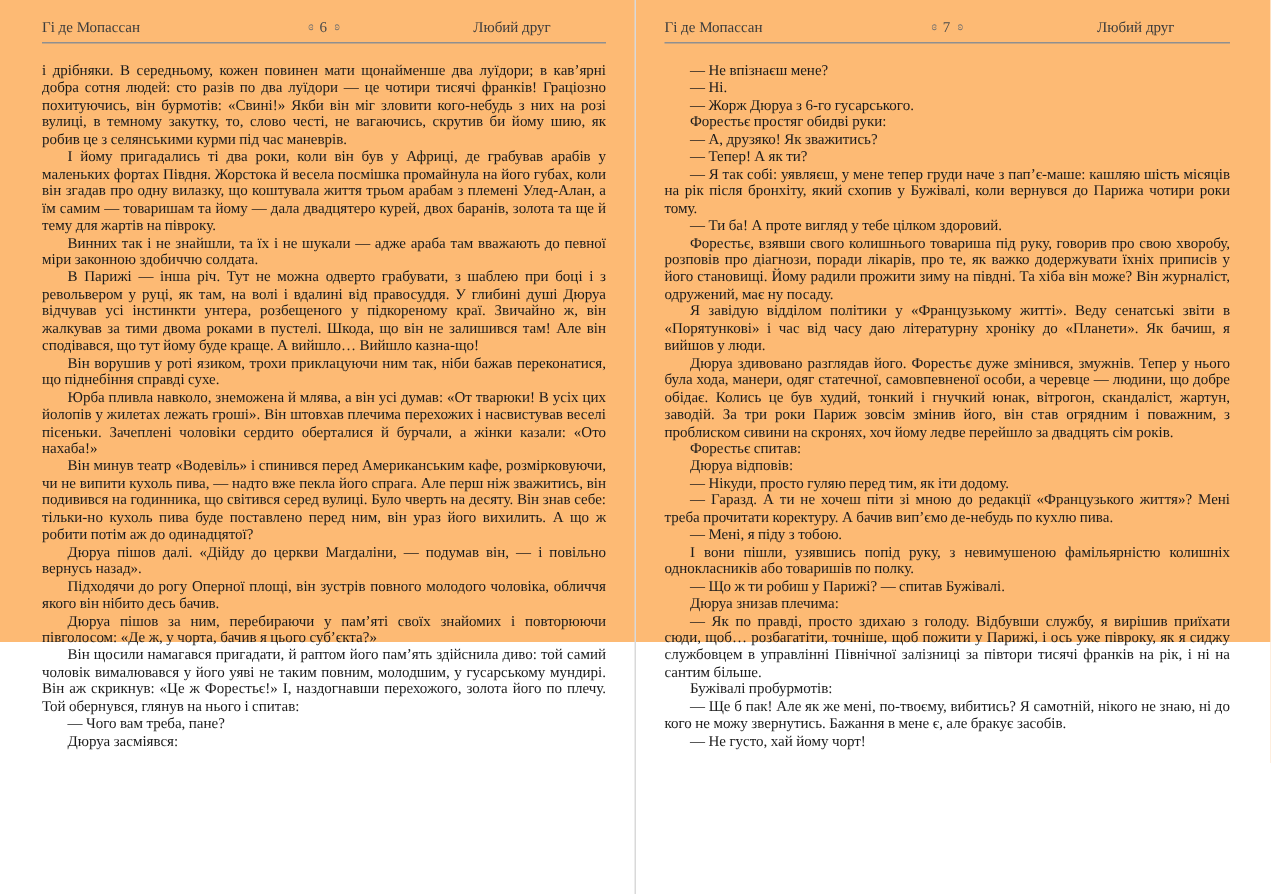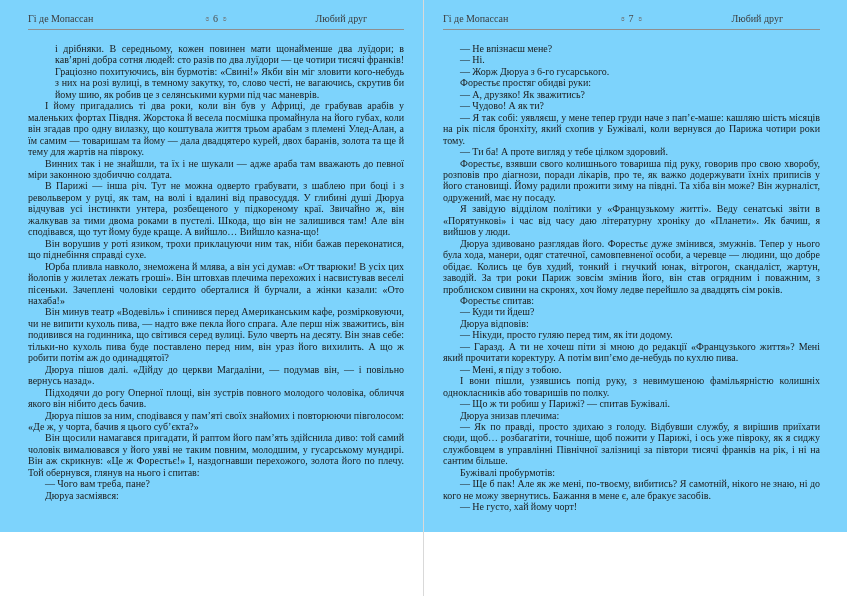--- a/index.html
+++ b/index.html
@@ -1,21 +1,21 @@
 <!DOCTYPE html>
 <html lang="uk"><head>
 <meta charset="utf-8">
 <style>
   html, body { margin: 0; padding: 0; background: #ffffff; }
   body {
     width: 847px; height: 596px; overflow: hidden;
     font-family: "Liberation Serif", "DejaVu Serif", serif;
     color: #1b1b1b;
   }
-  .spread { display: flex; width: 847px; height: 532px; background: #7dd3fc; }
+  .spread { display: flex; width: 847px; height: 428px; background: #fdba74; }
   .page { box-sizing: border-box; width: 423px; height: 596px; }
   .page-left  { padding: 13px 19px 0 28px; }
   .page-right { padding: 13px 27px 0 19px; }
   .divider { width: 1px; height: 596px; background: #d9d9d9; flex: 0 0 1px; }
 
   .page-header {
     display: flex; align-items: baseline;
     border-bottom: 1px solid #8f8f8f;
     padding-bottom: 3px;
     font-size: 10px; color: #3c3c3c;
@@ -30,21 +30,21 @@
 
   .page-body { margin-top: 13px; }
   .page-body p.para {
     margin: 0; padding: 0;
     font-size: 10px;
     line-height: 11.45px;
     text-align: justify;
     text-indent: 17px;
     word-spacing: -0.2px;
   }
-  .page-body p.para.cont { text-indent: 0; margin-left: 27px; }
+  .page-body p.para.cont { text-indent: 0; }
 </style>
 </head>
 <body>
 
 <div class="spread">
 
   <section class="page page-left">
     <header class="page-header">
       <span class="h-side h-left">Гі де Мопассан</span>
       <span class="h-center"><span class="orn">ɞ</span><span class="pnum">6</span><span class="orn">ʚ</span></span>
@@ -53,52 +53,51 @@
     <div class="page-body">
         <p class="para cont">і дрібняки. В середньому, кожен повинен мати щонайменше два луїдори; в кав’ярні добра сотня людей: сто разів по два луїдори — це чотири тисячі франків! Граціозно похитуючись, він бурмотів: «Свині!» Якби він міг зловити кого-небудь з них на розі вулиці, в темному закутку, то, слово честі, не вагаючись, скрутив би йому шию, як робив це з селянськими курми під час маневрів.</p>
         <p class="para">І йому пригадались ті два роки, коли він був у Африці, де грабував арабів у маленьких фортах Півдня. Жорстока й весела посмішка промайнула на його губах, коли він згадав про одну вилазку, що коштувала життя трьом арабам з племені Улед-Алан, а їм самим — товаришам та йому — дала двадцятеро курей, двох баранів, золота та ще й тему для жартів на півроку.</p>
         <p class="para">Винних так і не знайшли, та їх і не шукали — адже араба там вважають до певної міри законною здобиччю солдата.</p>
         <p class="para">В Парижі — інша річ. Тут не можна одверто грабувати, з шаблею при боці і з револьвером у руці, як там, на волі і вдалині від правосуддя. У глибині душі Дюруа відчував усі інстинкти унтера, розбещеного у підкореному краї. Звичайно ж, він жалкував за тими двома роками в пустелі. Шкода, що він не залишився там! Але він сподівався, що тут йому буде краще. А вийшло… Вийшло казна-що!</p>
         <p class="para">Він ворушив у роті язиком, трохи приклацуючи ним так, ніби бажав переконатися, що піднебіння справді сухе.</p>
         <p class="para">Юрба пливла навколо, знеможена й млява, а він усі думав: «От тварюки! В усіх цих йолопів у жилетах лежать гроші». Він штовхав плечима перехожих і насвистував веселі пісеньки. Зачеплені чоловіки сердито оберталися й бурчали, а жінки казали: «Ото нахаба!»</p>
         <p class="para">Він минув театр «Водевіль» і спинився перед Американським кафе, розмірковуючи, чи не випити кухоль пива, — надто вже пекла його спрага. Але перш ніж зважитись, він подивився на годинника, що світився серед вулиці. Було чверть на десяту. Він знав себе: тільки-но кухоль пива буде поставлено перед ним, він ураз його вихилить. А що ж робити потім аж до одинадцятої?</p>
         <p class="para">Дюруа пішов далі. «Дійду до церкви Магдаліни, — подумав він, — і повільно вернусь назад».</p>
         <p class="para">Підходячи до рогу Оперної площі, він зустрів повного молодого чоловіка, обличчя якого він нібито десь бачив.</p>
-        <p class="para">Дюруа пішов за ним, сподівався у пам’яті своїх знайомих і повторюючи півголосом: «Де ж, у чорта, бачив я цього суб’єкта?»</p>
+        <p class="para">Дюруа пішов за ним, перебираючи у пам’яті своїх знайомих і повторюючи півголосом: «Де ж, у чорта, бачив я цього суб’єкта?»</p>
         <p class="para">Він щосили намагався пригадати, й раптом його пам’ять здійснила диво: той самий чоловік вималювався у його уяві не таким повним, молодшим, у гусарському мундирі. Він аж скрикнув: «Це ж Форестьє!» І, наздогнавши перехожого, золота його по плечу. Той обернувся, глянув на нього і спитав:</p>
         <p class="para">— Чого вам треба, пане?</p>
         <p class="para">Дюруа засміявся:</p>
       </div>
   </section>
 
   <div class="divider"></div>
 
   <section class="page page-right">
     <header class="page-header">
       <span class="h-side h-left">Гі де Мопассан</span>
       <span class="h-center"><span class="orn">ɞ</span><span class="pnum">7</span><span class="orn">ʚ</span></span>
       <span class="h-side h-right">Любий друг</span>
     </header>
     <div class="page-body">
         <p class="para">— Не впізнаєш мене?</p>
         <p class="para">— Ні.</p>
         <p class="para">— Жорж Дюруа з 6-го гусарського.</p>
         <p class="para">Форестьє простяг обидві руки:</p>
         <p class="para">— А, друзяко! Як зважитись?</p>
-        <p class="para">— Чудово! А як ти?</p>
+        <p class="para">— Тепер! А як ти?</p>
         <p class="para">— Я так собі: уявляєш, у мене тепер груди наче з пап’є-маше: кашляю шість місяців на рік після бронхіту, який схопив у Бужівалі, коли вернувся до Парижа чотири роки тому.</p>
         <p class="para">— Ти ба! А проте вигляд у тебе цілком здоровий.</p>
         <p class="para">Форестьє, взявши свого колишнього товариша під руку, говорив про свою хворобу, розповів про діагнози, поради лікарів, про те, як важко додержувати їхніх приписів у його становищі. Йому радили прожити зиму на півдні. Та хіба він може? Він журналіст, одружений, має ну посаду.</p>
         <p class="para">Я завідую відділом політики у «Французькому житті». Веду сенатські звіти в «Порятункові» і час від часу даю літературну хроніку до «Планети». Як бачиш, я вийшов у люди.</p>
         <p class="para">Дюруа здивовано разглядав його. Форестьє дуже змінився, змужнів. Тепер у нього була хода, манери, одяг статечної, самовпевненої особи, а черевце — людини, що добре обідає. Колись це був худий, тонкий і гнучкий юнак, вітрогон, скандаліст, жартун, заводій. За три роки Париж зовсім змінив його, він став огрядним і поважним, з проблиском сивини на скронях, хоч йому ледве перейшло за двадцять сім років.</p>
         <p class="para">Форестьє спитав:</p>
-        <p class="para">— Куди ти йдеш?</p>
         <p class="para">Дюруа відповів:</p>
         <p class="para">— Нікуди, просто гуляю перед тим, як іти додому.</p>
-        <p class="para">— Гаразд. А ти не хочеш піти зі мною до редакції «Французького життя»? Мені який прочитати коректуру. А потім вип’ємо де-небудь по кухлю пива.</p>
+        <p class="para">— Гаразд. А ти не хочеш піти зі мною до редакції «Французького життя»? Мені треба прочитати коректуру. А бачив вип’ємо де-небудь по кухлю пива.</p>
         <p class="para">— Мені, я піду з тобою.</p>
         <p class="para">І вони пішли, узявшись попід руку, з невимушеною фамільярністю колишніх однокласників або товаришів по полку.</p>
         <p class="para">— Що ж ти робиш у Парижі? — спитав Бужівалі.</p>
         <p class="para">Дюруа знизав плечима:</p>
         <p class="para">— Як по правді, просто здихаю з голоду. Відбувши службу, я вирішив приїхати сюди, щоб… розбагатіти, точніше, щоб пожити у Парижі, і ось уже півроку, як я сиджу службовцем в управлінні Північної залізниці за півтори тисячі франків на рік, і ні на сантим більше.</p>
         <p class="para">Бужівалі пробурмотів:</p>
         <p class="para">— Ще б пак! Але як же мені, по-твоєму, вибитись? Я самотній, нікого не знаю, ні до кого не можу звернутись. Бажання в мене є, але бракує засобів.</p>
         <p class="para">— Не густо, хай йому чорт!</p>
       </div>
   </section>

